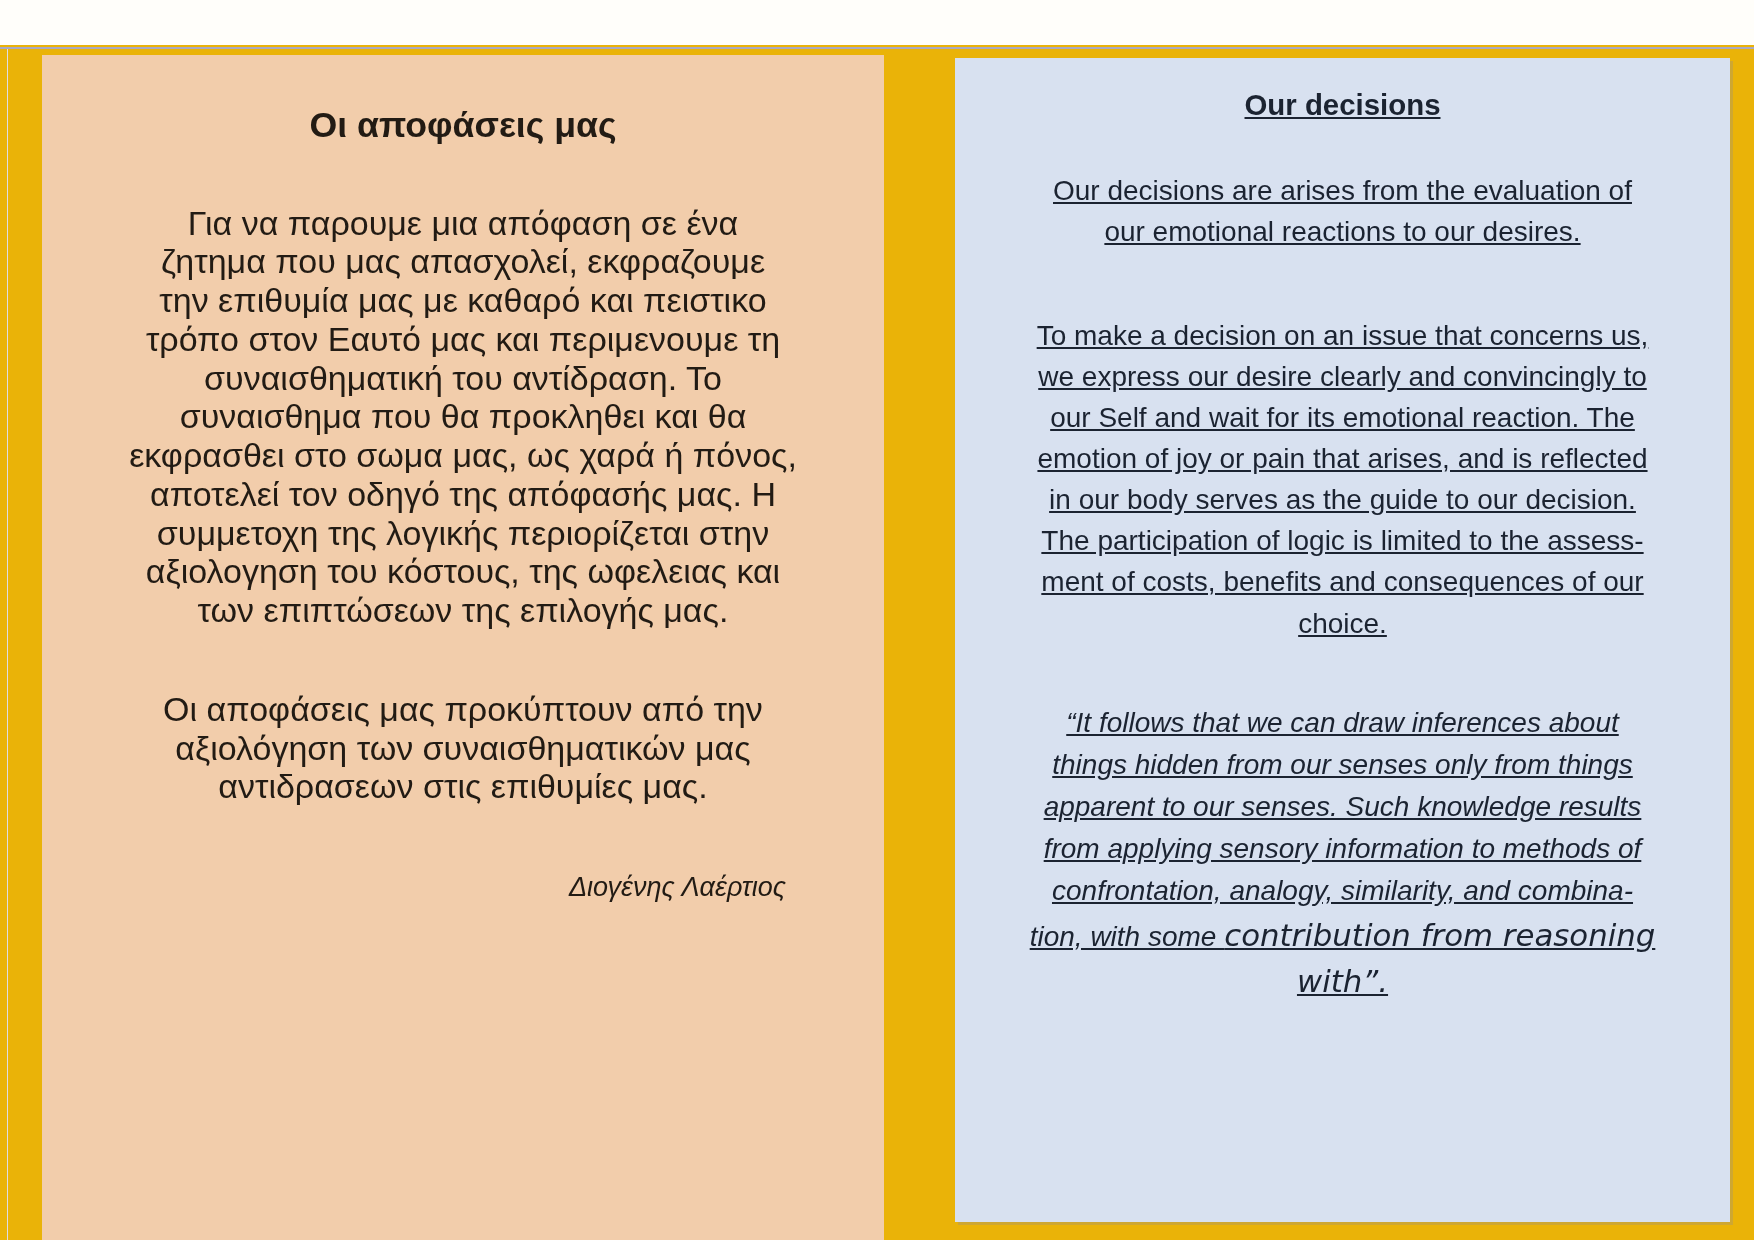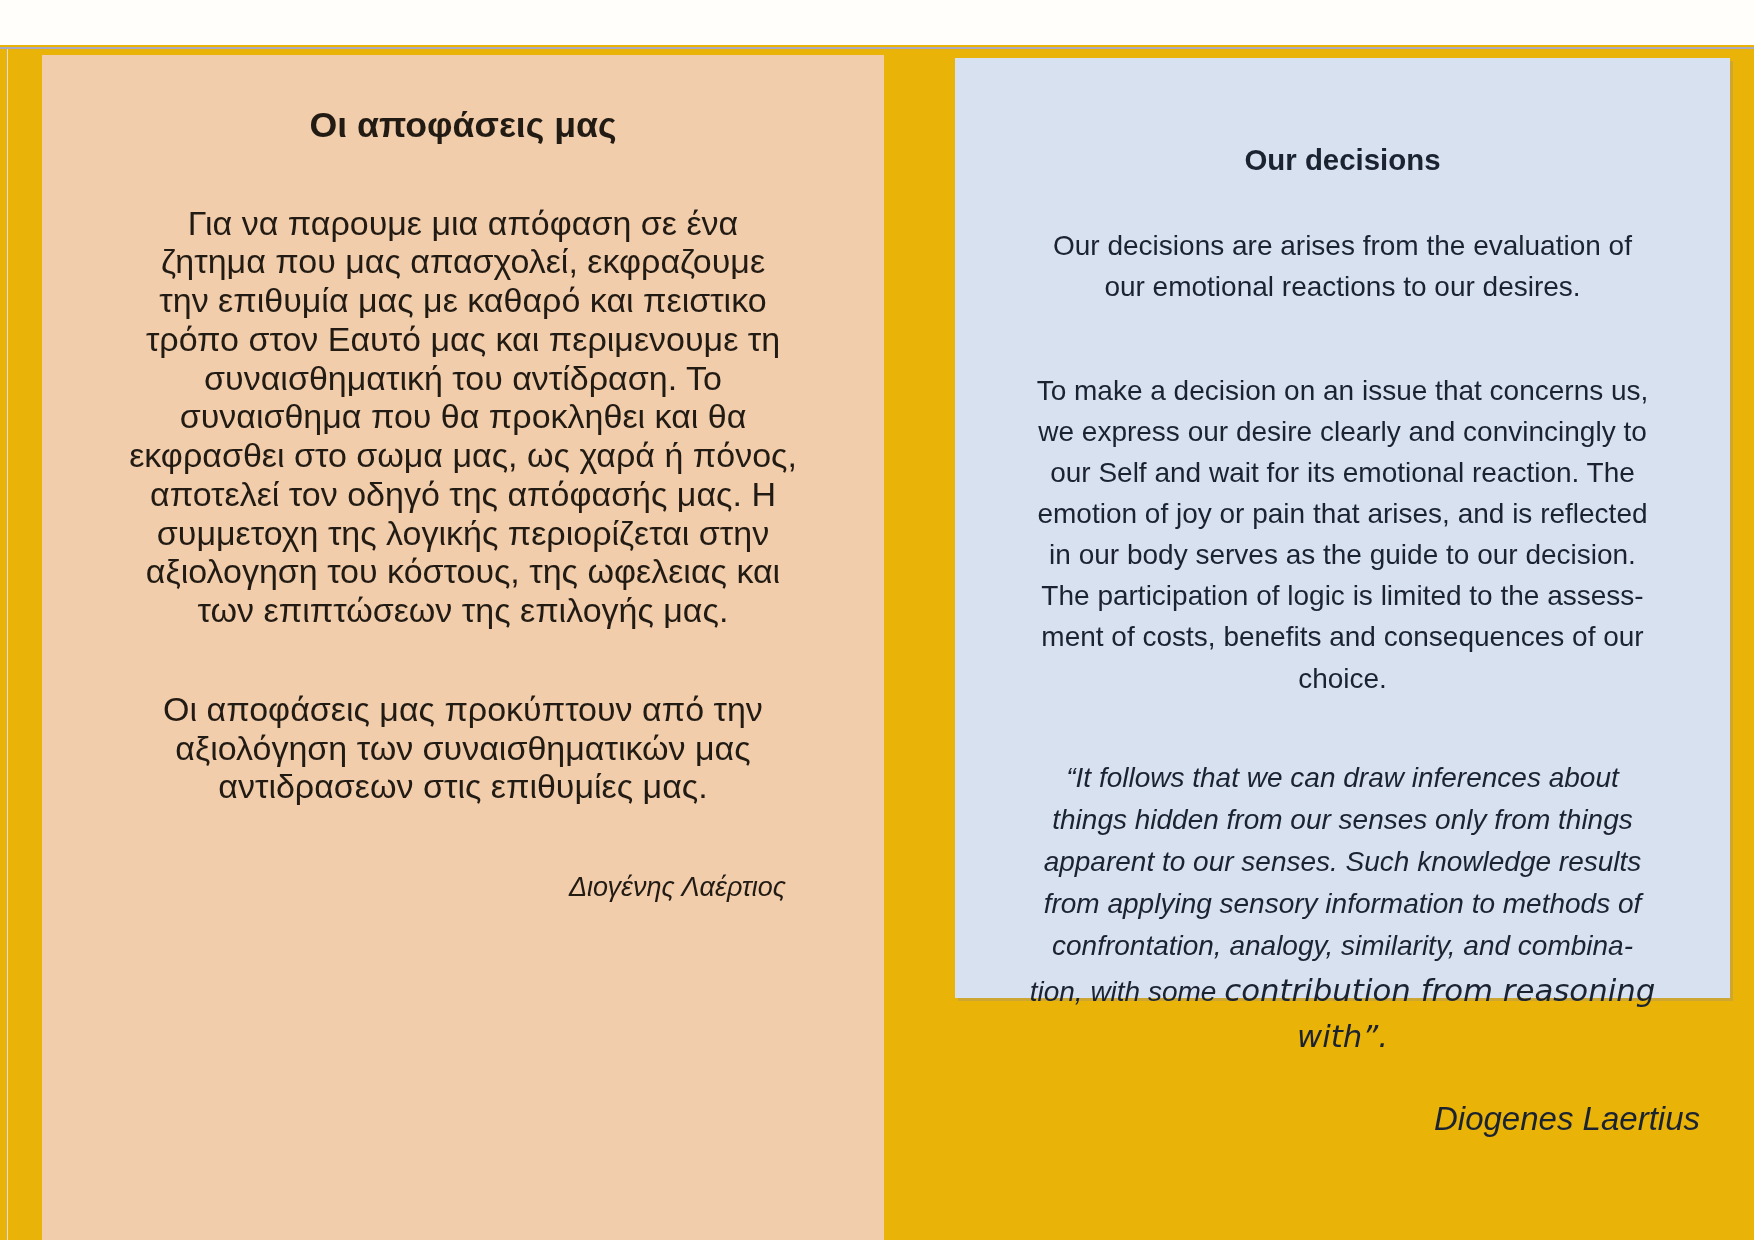--- a/index.html
+++ b/index.html
@@ -37,27 +37,28 @@
     left: 42px; top: 10px;
     width: 842px; height: 1215px;
     padding: 50px 28px 0 28px;
     color: #221b14;
     font-size: 34px;
     line-height: 1.14;
     text-align: center;
   }
   .panel-right {
     left: 955px; top: 13px;
-    width: 775px; height: 940px;
-    padding: 80px 18px 0 18px;
+    width: 775px; height: 1164px;
+    padding: 25px 18px 0 18px;
     color: #1b2331;
     font-size: 28px;
     line-height: 1.47;
     text-align: center;
     box-shadow: 3px 3px 0 0 rgba(156, 146, 130, 0.35);
+    text-decoration: underline;
   }
   .panel h1 {
     margin: 0;
     font-size: 1.05em;
     font-weight: bold;
     text-align: center;
   }
   .panel-left h1 { margin-bottom: 58px; }
   .panel-right h1 { margin-bottom: 44px; }
   .txt {
@@ -140,16 +141,15 @@
 The participation of logic is limited to the assess-
 ment of costs, benefits and consequences of our
 choice.</p>
     <p class="quote"><span>“It follows that we can draw inferences about
 things hidden from our senses only from things
 apparent to our senses.  Such knowledge results
 from applying sensory information to methods of
 confrontation, analogy, similarity, and combina-
 tion, with some </span><span class="quote-alt">contribution from reasoning
 with”.</span></p>
-    <p class="attribution">Diogenes Laertius</p>
   </section>
 
 </div>
 
 </body></html>

